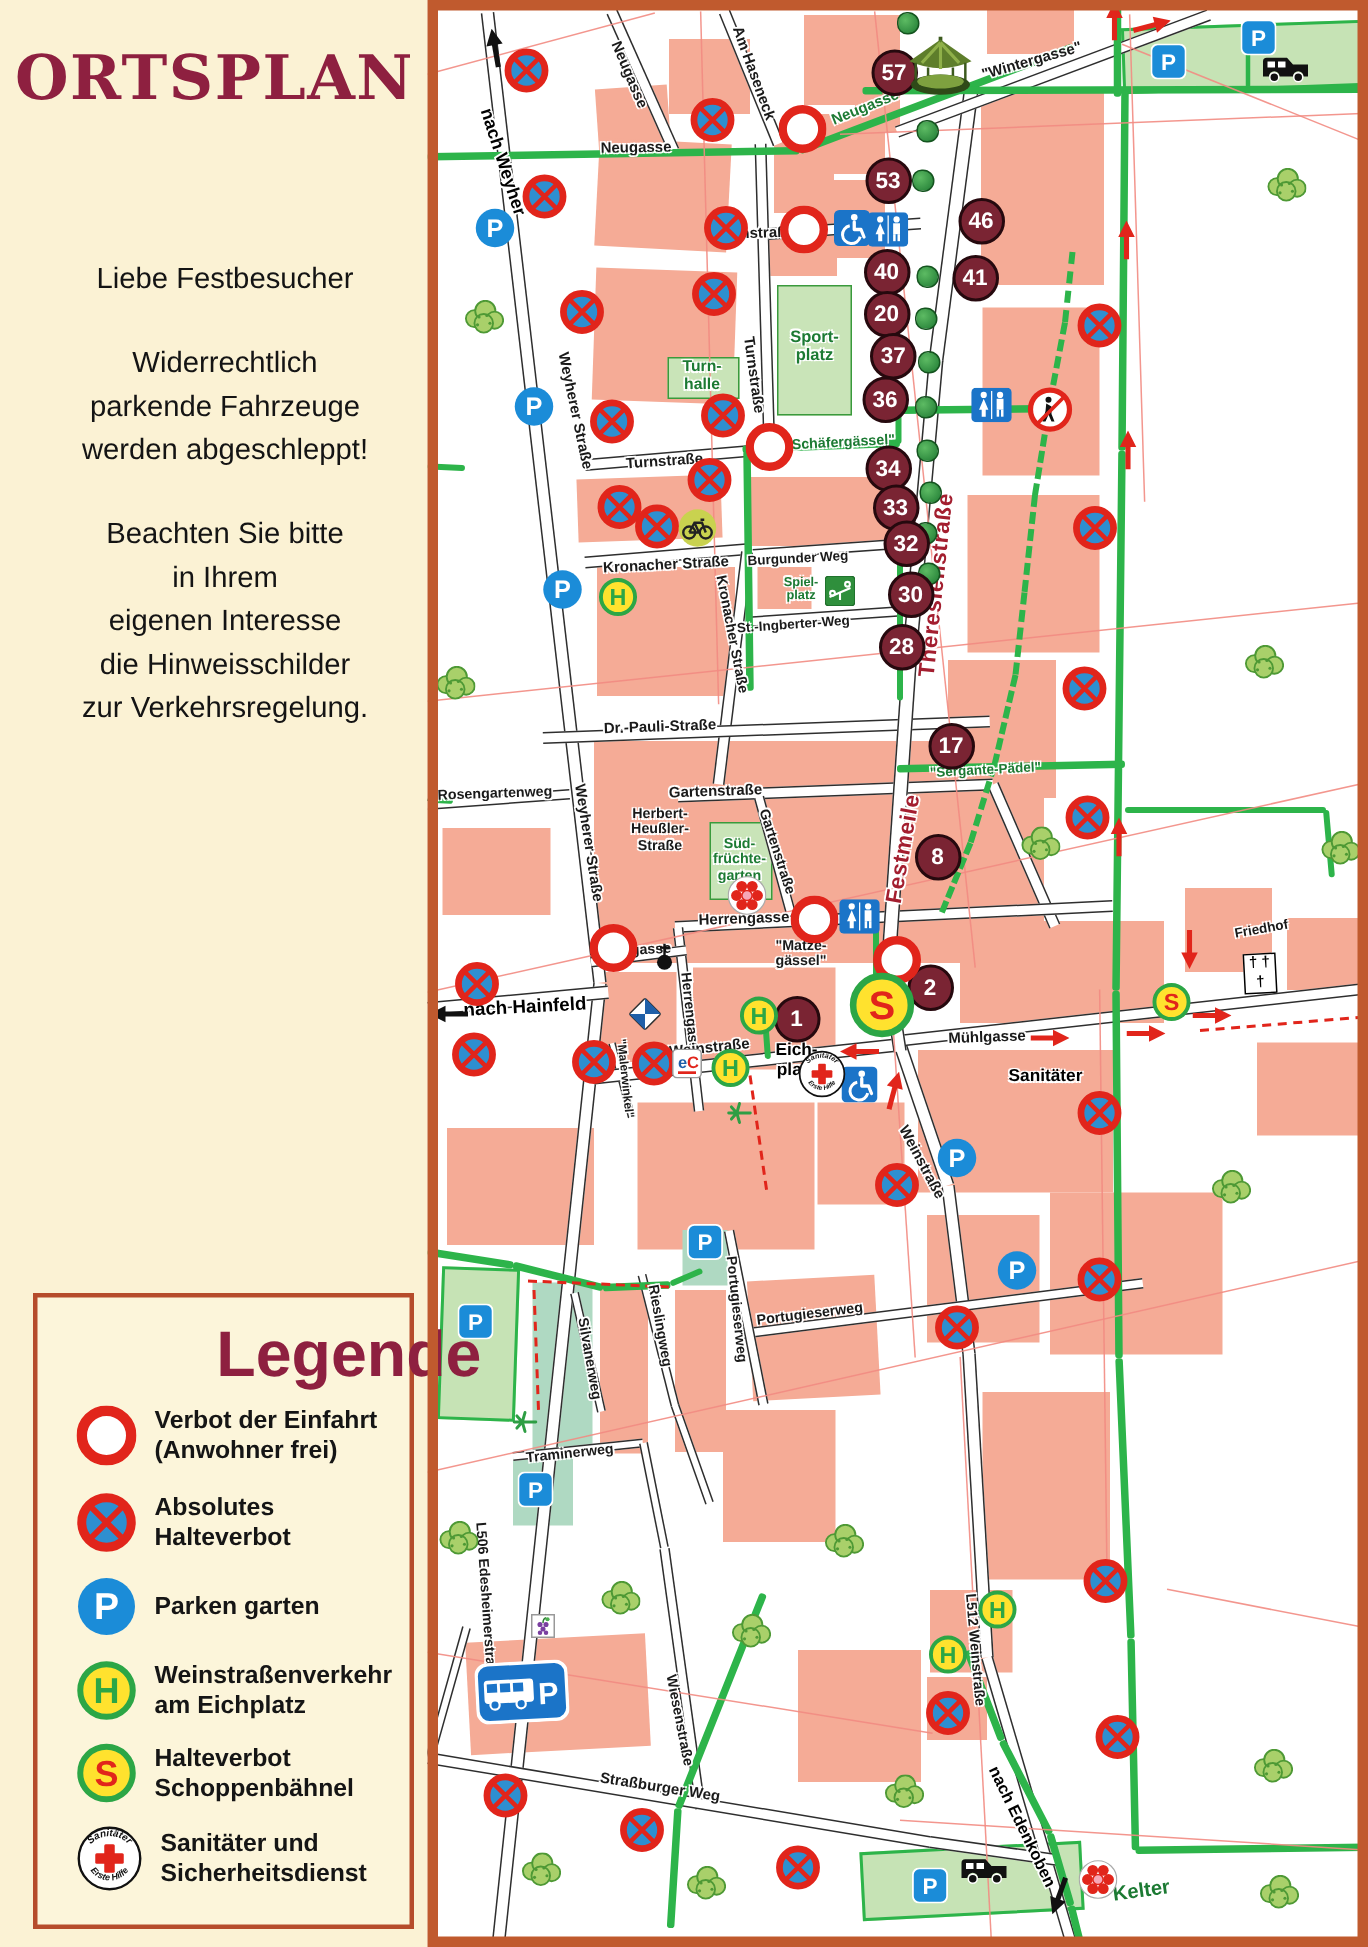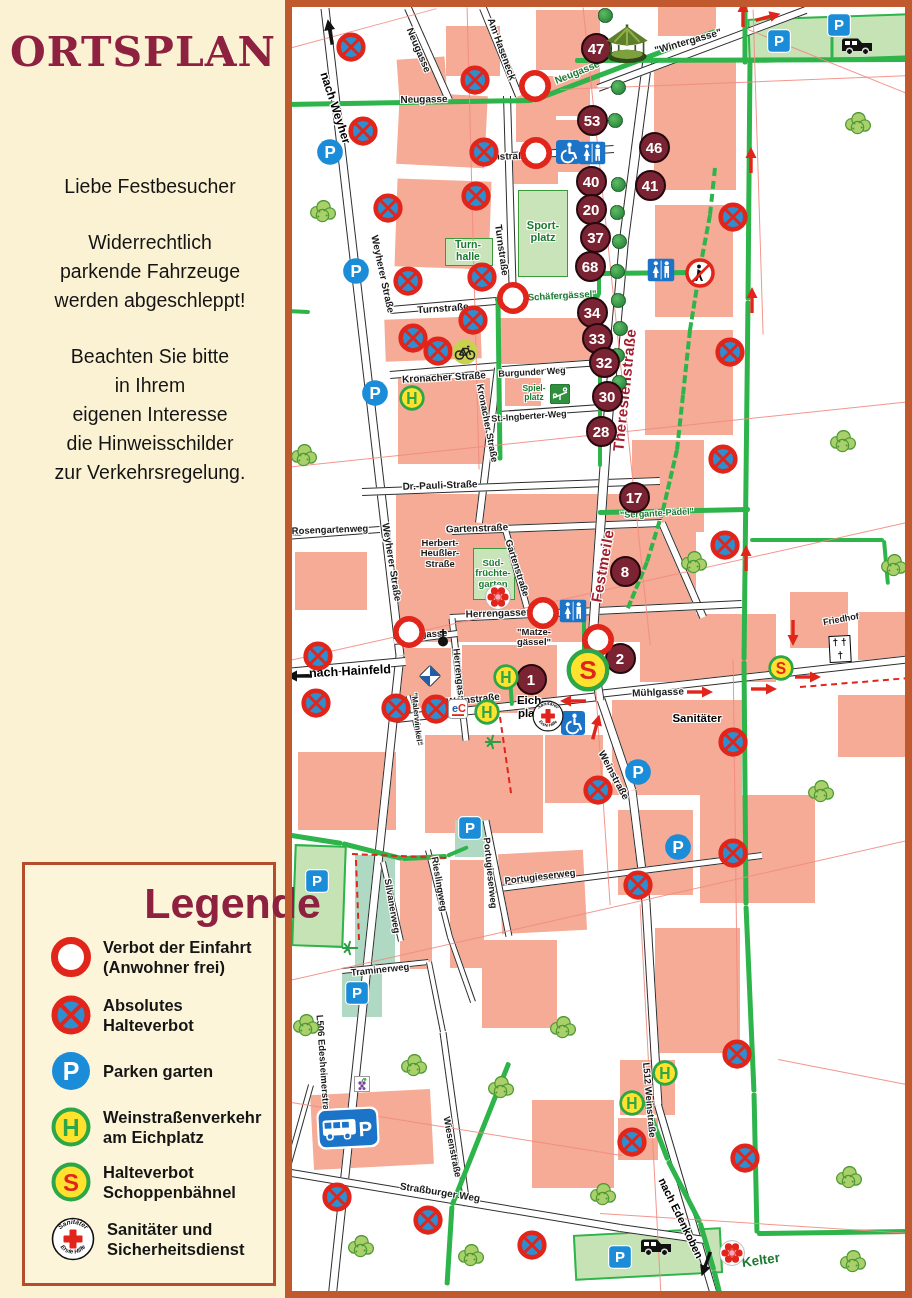--- a/index.html
+++ b/index.html
@@ -272,28 +272,28 @@
       <div class="lbl st" style="left: 255px; top: 877px; font-size: 9.5px; transform: translate(-50%, -50%) rotate(-7deg);">Portugieserweg</div>
       <div class="lbl st" style="left: 154px; top: 884px; font-size: 9.5px; transform: translate(-50%, -50%) rotate(80deg);">Rieslingweg</div>
       <div class="lbl st" style="left: 107px; top: 906px; font-size: 9.5px; transform: translate(-50%, -50%) rotate(80deg);">Silvanerweg</div>
       <div class="lbl st" style="left: 95px; top: 970px; font-size: 9.5px; transform: translate(-50%, -50%) rotate(-6deg);">Traminerweg</div>
       <div class="lbl st" style="left: 38px; top: 1068px; font-size: 9.5px; transform: translate(-50%, -50%) rotate(86deg);">L506 Edesheimerstraße</div>
       <div class="lbl st" style="left: 155px; top: 1192px; font-size: 10px; transform: translate(-50%, -50%) rotate(9deg);">Straßburger Weg</div>
       <div class="lbl st" style="left: 167px; top: 1147px; font-size: 9.5px; transform: translate(-50%, -50%) rotate(79deg);">Wiesenstraße</div>
       <div class="lbl st" style="left: 364px; top: 1100px; font-size: 9.5px; transform: translate(-50%, -50%) rotate(85deg);">L512 Weinstraße</div>
       <div class="lbl dir" style="left: 396px; top: 1218px; font-size: 11px; transform: translate(-50%, -50%) rotate(64deg);">nach Edenkoben</div>
       <div class="lbl area-l" style="left: 476px; top: 1261px; font-size: 13.5px; transform: translate(-50%, -50%) rotate(-8deg);">Kelter</div>
-      <div class="mk" style="width: 31px; height: 31px; font-size: 15px; left: 295.5px; top: 32.5px;">47</div>
+      <div class="mk" style="width: 31px; height: 31px; font-size: 15px; left: 295.5px; top: 32.5px;">57</div>
       <div class="mk" style="width: 31px; height: 31px; font-size: 15px; left: 291.5px; top: 104.5px;">53</div>
       <div class="mk" style="width: 31px; height: 31px; font-size: 15px; left: 353.5px; top: 131.5px;">46</div>
       <div class="mk" style="width: 31px; height: 31px; font-size: 15px; left: 290.5px; top: 165.5px;">40</div>
       <div class="mk" style="width: 31px; height: 31px; font-size: 15px; left: 349.5px; top: 169.5px;">41</div>
       <div class="mk" style="width: 31px; height: 31px; font-size: 15px; left: 290.5px; top: 193.5px;">20</div>
       <div class="mk" style="width: 31px; height: 31px; font-size: 15px; left: 295px; top: 221.5px;">37</div>
-      <div class="mk" style="width: 31px; height: 31px; font-size: 15px; left: 289.5px; top: 250.5px;">68</div>
+      <div class="mk" style="width: 31px; height: 31px; font-size: 15px; left: 289.5px; top: 250.5px;">36</div>
       <div class="mk" style="width: 31px; height: 31px; font-size: 15px; left: 291.5px; top: 296.5px;">34</div>
       <div class="mk" style="width: 31px; height: 31px; font-size: 15px; left: 296.5px; top: 322.5px;">33</div>
       <div class="mk" style="width: 31px; height: 31px; font-size: 15px; left: 303.5px; top: 346.5px;">32</div>
       <div class="mk" style="width: 31px; height: 31px; font-size: 15px; left: 306.5px; top: 380.5px;">30</div>
       <div class="mk" style="width: 31px; height: 31px; font-size: 15px; left: 300.5px; top: 415.5px;">28</div>
       <div class="mk" style="width: 31px; height: 31px; font-size: 15px; left: 333.5px; top: 481.5px;">17</div>
       <div class="mk" style="width: 31px; height: 31px; font-size: 15px; left: 324.5px; top: 555.5px;">8</div>
       <div class="mk" style="width: 31px; height: 31px; font-size: 15px; left: 319.5px; top: 642.5px;">2</div>
       <div class="mk" style="width: 31px; height: 31px; font-size: 15px; left: 230.5px; top: 663.5px;">1</div>
       <div class="icn" style="left: 250px; top: 86px; transform: translate(-50%, -50%);"><svg width="32" height="32" viewBox="0 0 40 40">

